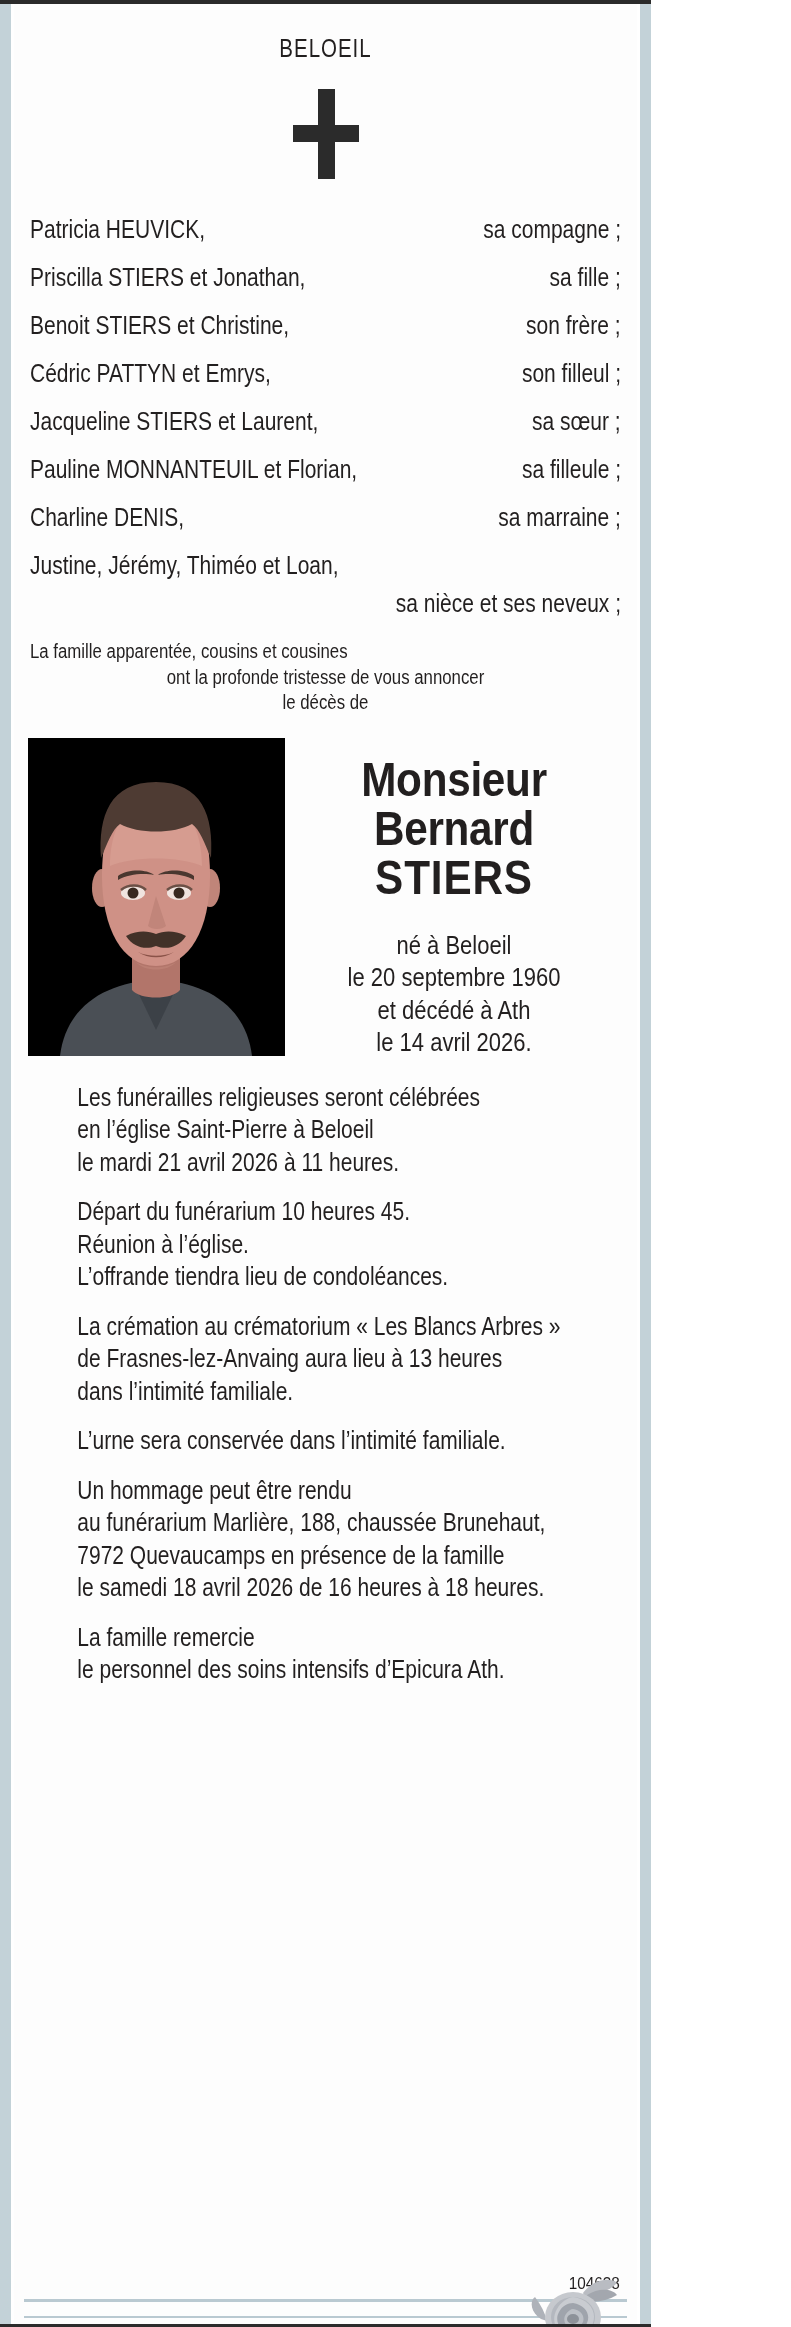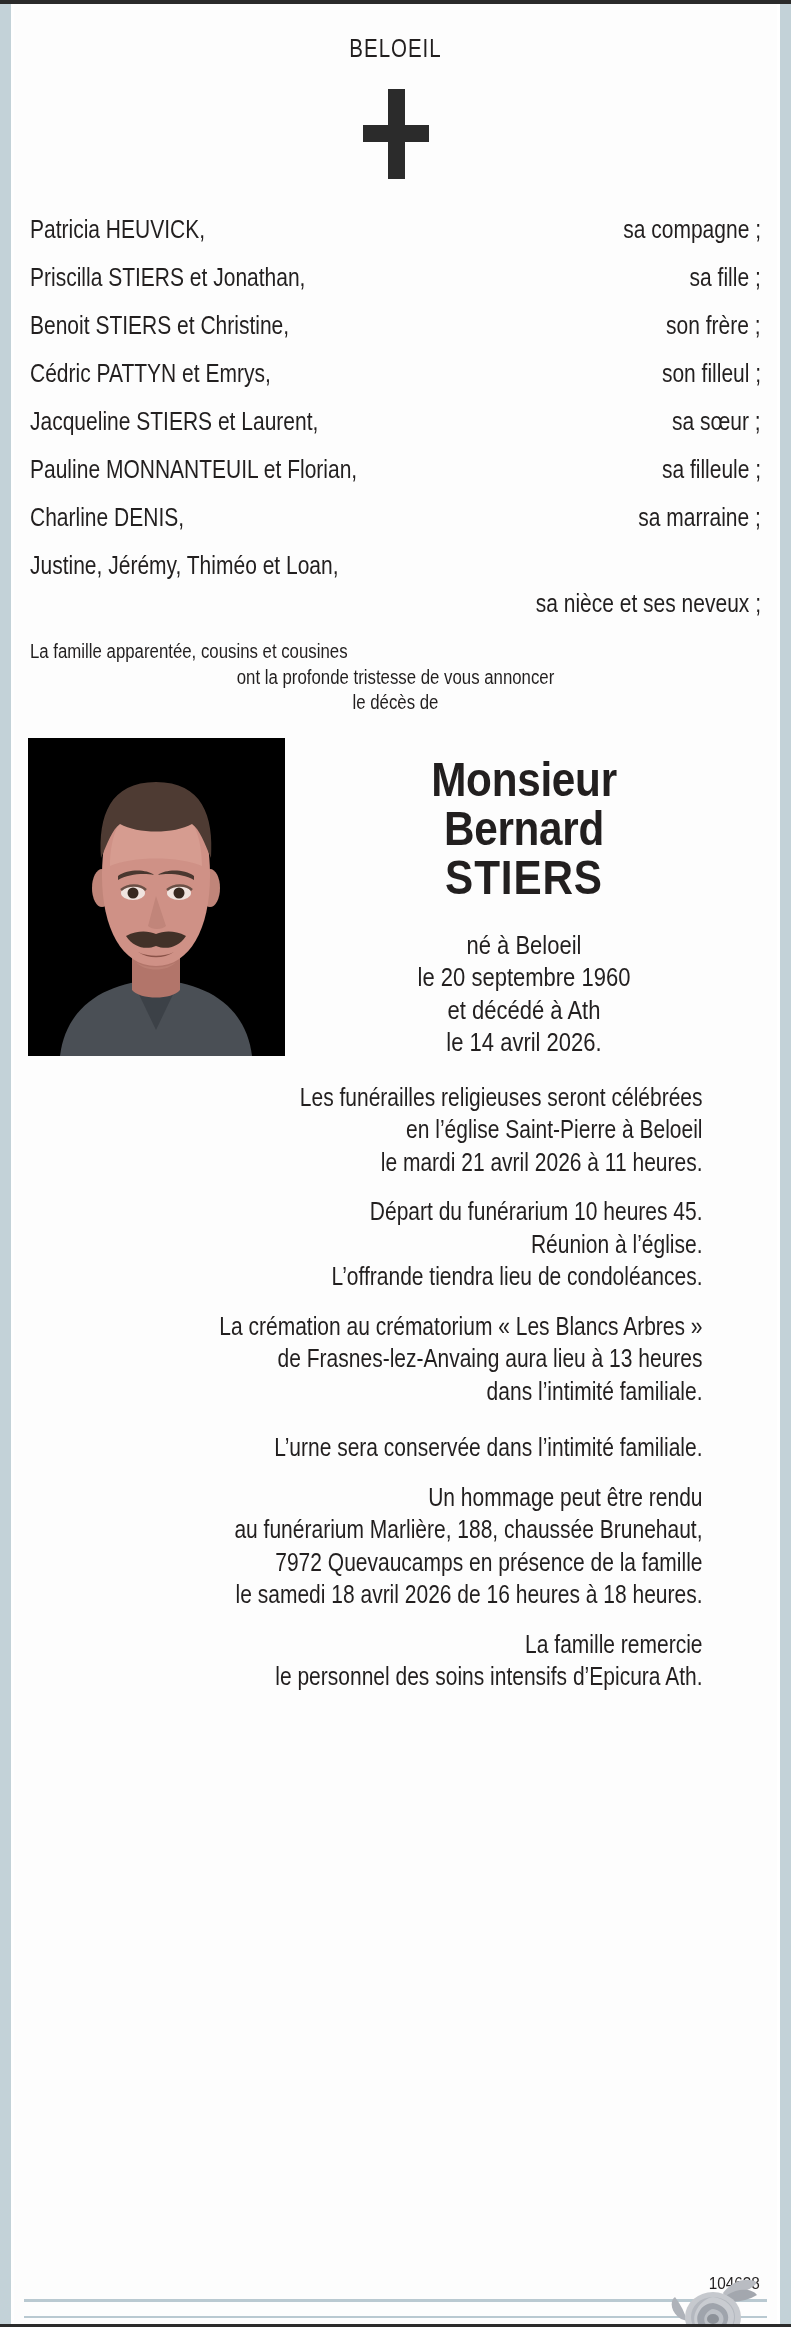--- a/index.html
+++ b/index.html
@@ -10,21 +10,21 @@
   }
 
   body {
     font-family: "Liberation Sans", sans-serif;
     color: #221f1f;
   }
 
   
   .notice {
     position: relative;
-    width: 791px;
+    width: 651px;
     height: 2327px;
     background: #ffffff;
     border-top: 4px solid #2b2b2b;
     border-bottom: 3px solid #2b2b2b;
     padding: 0 14px;
     overflow: hidden;
   }
   .rail {
     position: absolute;
     top: 0;
@@ -180,33 +180,33 @@
     text-align: center;
   }
   .identity .bio span {
     display: block;
     transform: scaleX(0.88);
   }
 
   
   .ceremony {
     margin-top: 22px;
-    text-align: right;
+    text-align: left;
     padding: 0 6px;
   }
   .para {
     font-size: 25px;
     line-height: 1.30;
     margin-bottom: 17px;
   }
   .para span {
     display: block;
     transform: scaleX(0.84);
   }
-  .para.tight { margin-bottom: 24px; }
+  .para.tight { margin-bottom: 17px; }
 
   
   .refnum {
     text-align: right;
     font-size: 17px;
     padding-right: 8px;
     margin-top: auto;
     margin-bottom: 5px;
     transform: scaleX(0.9);
     transform-origin: right center;

